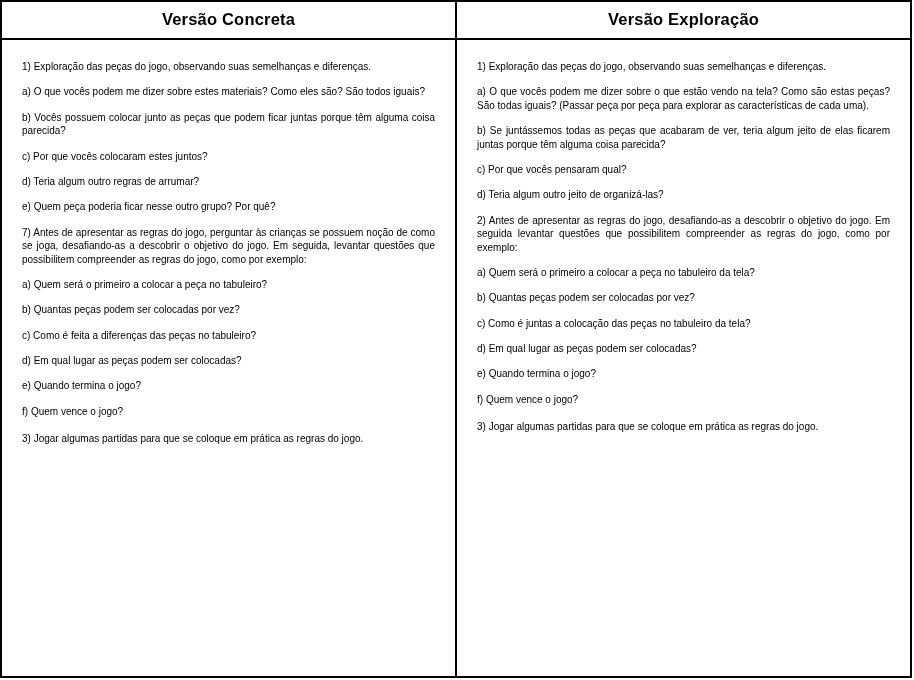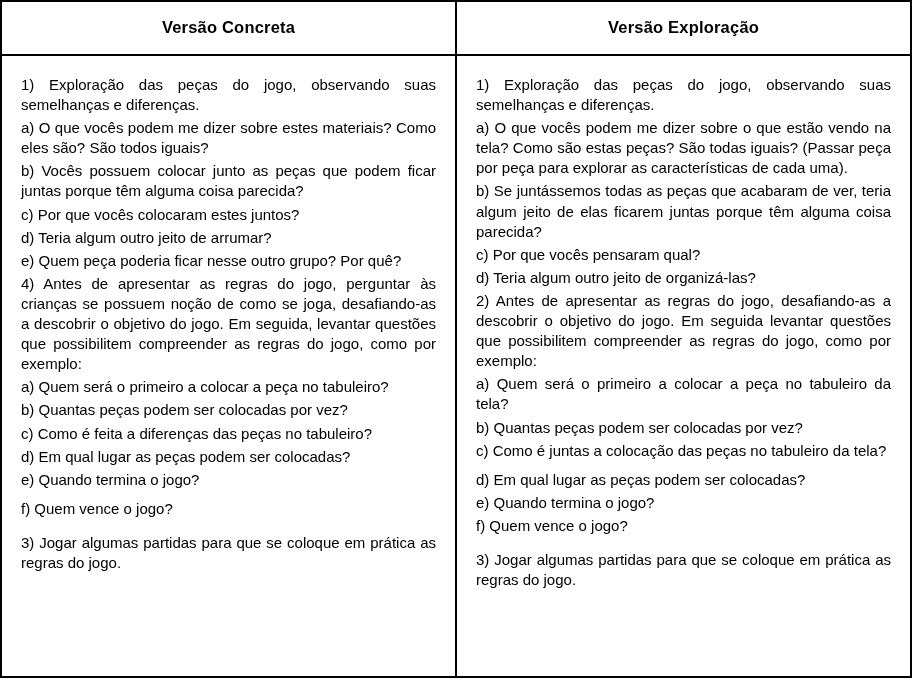--- a/index.html
+++ b/index.html
@@ -17,39 +17,39 @@
   .doc-table {
     width: 912px;
     height: 678px;
     border-collapse: collapse;
     table-layout: fixed;
     border: 2px solid #000000;
   }
   .doc-table td, .doc-table th {
     border: 2px solid #000000;
     vertical-align: top;
-    padding: 16px;
+    padding: 8px;
   }
   .col-head {
     text-align: center;
     font-weight: bold;
     font-size: 16.5px;
     padding: 8px 4px 9px 4px;
     height: 20px;
     letter-spacing: 0.2px;
   }
   .cell-body {
     padding: 7px 9px 6px 9px;
   }
   .para {
-    font-size: 15px;
+    font-size: 10px;
     line-height: 1.34;
     text-align: justify;
     text-justify: inter-word;
-    margin: 3px;
+    margin: 12px;
     -webkit-hyphens: none;
     hyphens: none;
   }
   .para.gap-before {
     margin-top: 14px;
   }
   .para.gap-before-sm {
     margin-top: 9px;
   }
   .col-left { width: 50%; }
@@ -66,23 +66,23 @@
     </tr>
   </thead>
   <tbody>
     <tr>
       <td class="cell-body col-left">
         <div>
           <p class="para">1) Exploração das peças do jogo, observando suas semelhanças e diferenças.</p>
           <p class="para">a) O que vocês podem me dizer sobre estes materiais? Como eles são? São todos iguais?</p>
           <p class="para">b) Vocês possuem colocar junto as peças que podem ficar juntas porque têm alguma coisa parecida?</p>
           <p class="para">c) Por que vocês colocaram estes juntos?</p>
-          <p class="para">d) Teria algum outro jeito de arrumar?</p>
+          <p class="para">d) Teria algum outro regras de arrumar?</p>
           <p class="para">e) Quem peça poderia ficar nesse outro grupo? Por quê?</p>
-          <p class="para">4) Antes de apresentar as regras do jogo, perguntar às crianças se possuem noção de como se joga, desafiando-as a descobrir o objetivo do jogo. Em seguida, levantar questões que possibilitem compreender as regras do jogo, como por exemplo:</p>
+          <p class="para">7) Antes de apresentar as regras do jogo, perguntar às crianças se possuem noção de como se joga, desafiando-as a descobrir o objetivo do jogo. Em seguida, levantar questões que possibilitem compreender as regras do jogo, como por exemplo:</p>
           <p class="para">a) Quem será o primeiro a colocar a peça no tabuleiro?</p>
           <p class="para">b) Quantas peças podem ser colocadas por vez?</p>
           <p class="para">c) Como é feita a diferenças das peças no tabuleiro?</p>
           <p class="para">d) Em qual lugar as peças podem ser colocadas?</p>
           <p class="para">e) Quando termina o jogo?</p>
           <p class="para gap-before-sm">f) Quem vence o jogo?</p>
           <p class="para gap-before">3) Jogar algumas partidas para que se coloque em prática as regras do jogo.</p>
         </div>
       </td>
       <td class="cell-body col-right">

